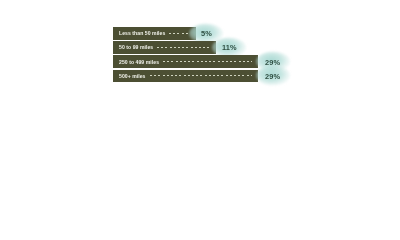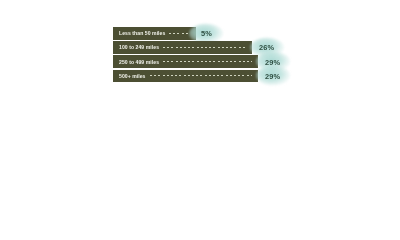--- a/index.html
+++ b/index.html
@@ -119,31 +119,31 @@
       <div class="bar" id="bar-0" style="width: 83px; background: rgb(76, 79, 51);">
         <span class="bar-label" style="color: rgb(242, 243, 236);">Less than 50 miles</span>
         <span class="dot-leader"></span>
       </div>
       <div class="pct-wrap" id="pct-0" style="left: 88px;">
         <span class="pct-glow"></span>
         <span class="pct-text" style="color: rgb(47, 79, 66);">5%</span>
       </div>
     </div>
 
-
     <div class="bar-row">
-      <div class="bar" id="bar-2" style="width: 139px; background: rgb(76, 79, 51);">
-        <span class="bar-label" style="color: rgb(242, 243, 236);">100 to 249 miles</span>
+      <div class="bar" id="bar-1" style="width: 103px; background: rgb(76, 79, 51);">
+        <span class="bar-label" style="color: rgb(242, 243, 236);">50 to 99 miles</span>
         <span class="dot-leader"></span>
       </div>
-      <div class="pct-wrap" id="pct-2" style="left: 146px;">
+      <div class="pct-wrap" id="pct-1" style="left: 109px;">
         <span class="pct-glow"></span>
-        <span class="pct-text" style="color: rgb(47, 79, 66);">26%</span>
+        <span class="pct-text" style="color: rgb(47, 79, 66);">11%</span>
       </div>
     </div>
+
 
     <div class="bar-row">
       <div class="bar" id="bar-3" style="width: 145px; background: rgb(76, 79, 51);">
         <span class="bar-label" style="color: rgb(242, 243, 236);">250 to 499 miles</span>
         <span class="dot-leader"></span>
       </div>
       <div class="pct-wrap" id="pct-3" style="left: 152px;">
         <span class="pct-glow"></span>
         <span class="pct-text" style="color: rgb(47, 79, 66);">29%</span>
       </div>

